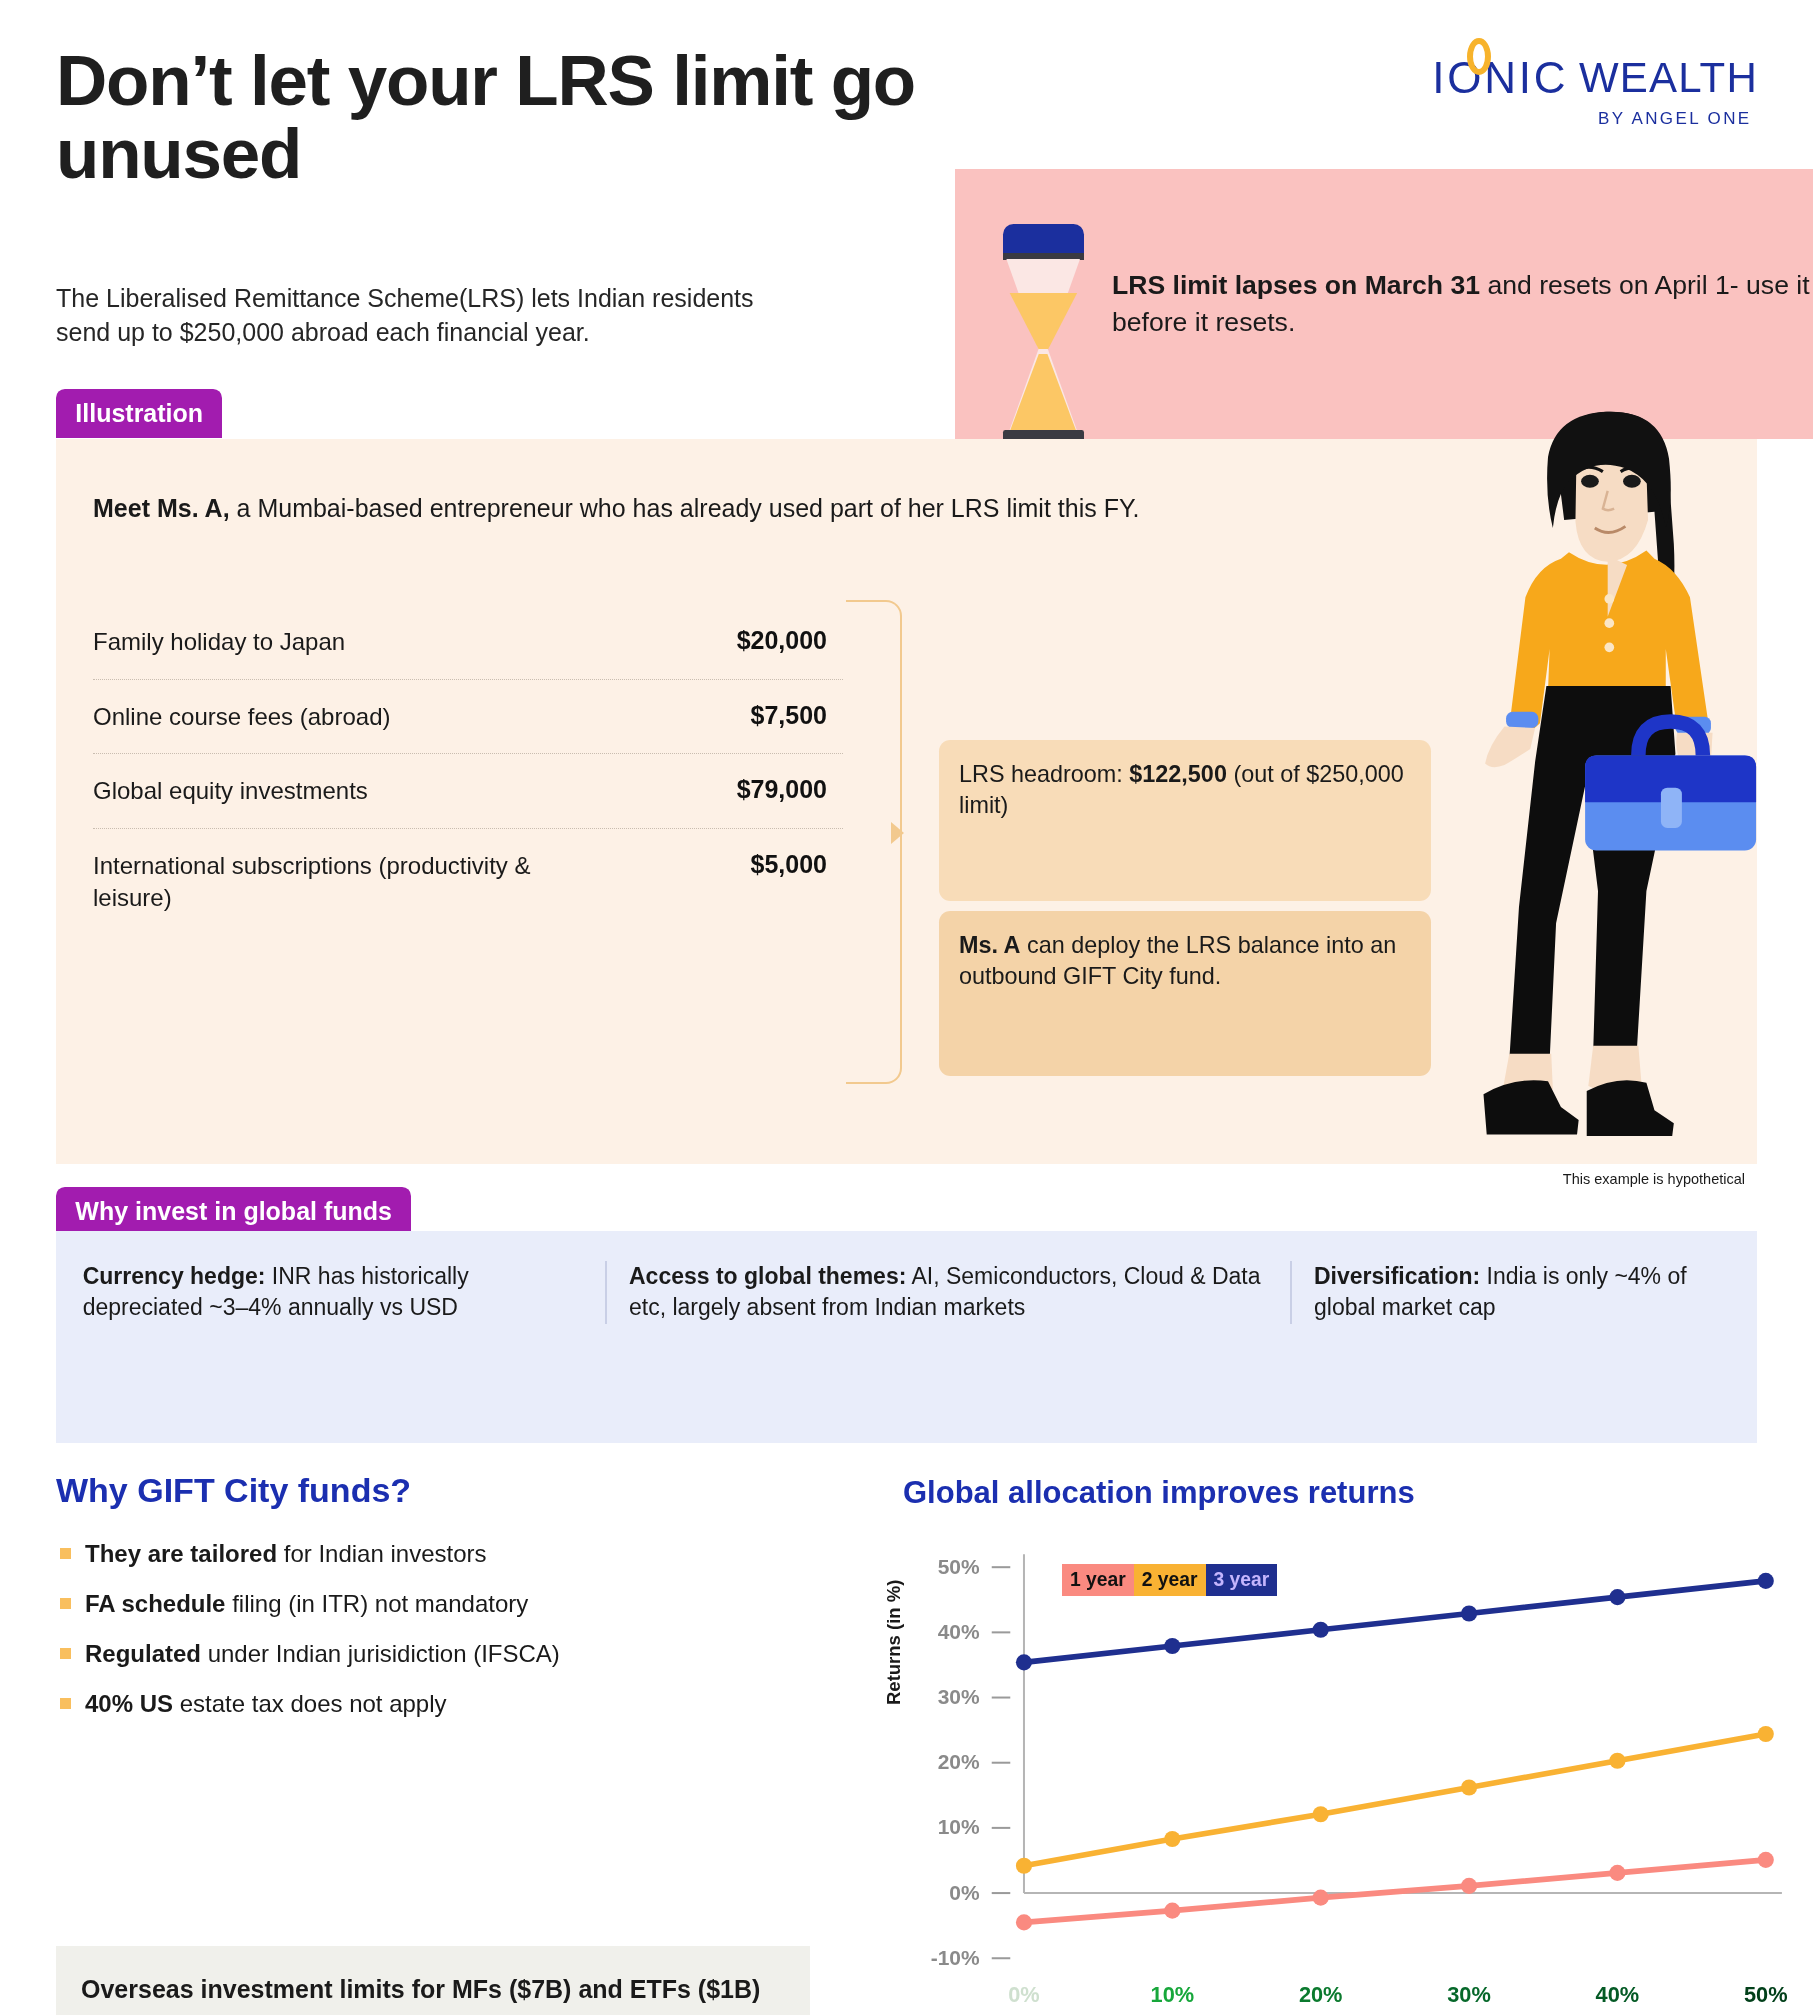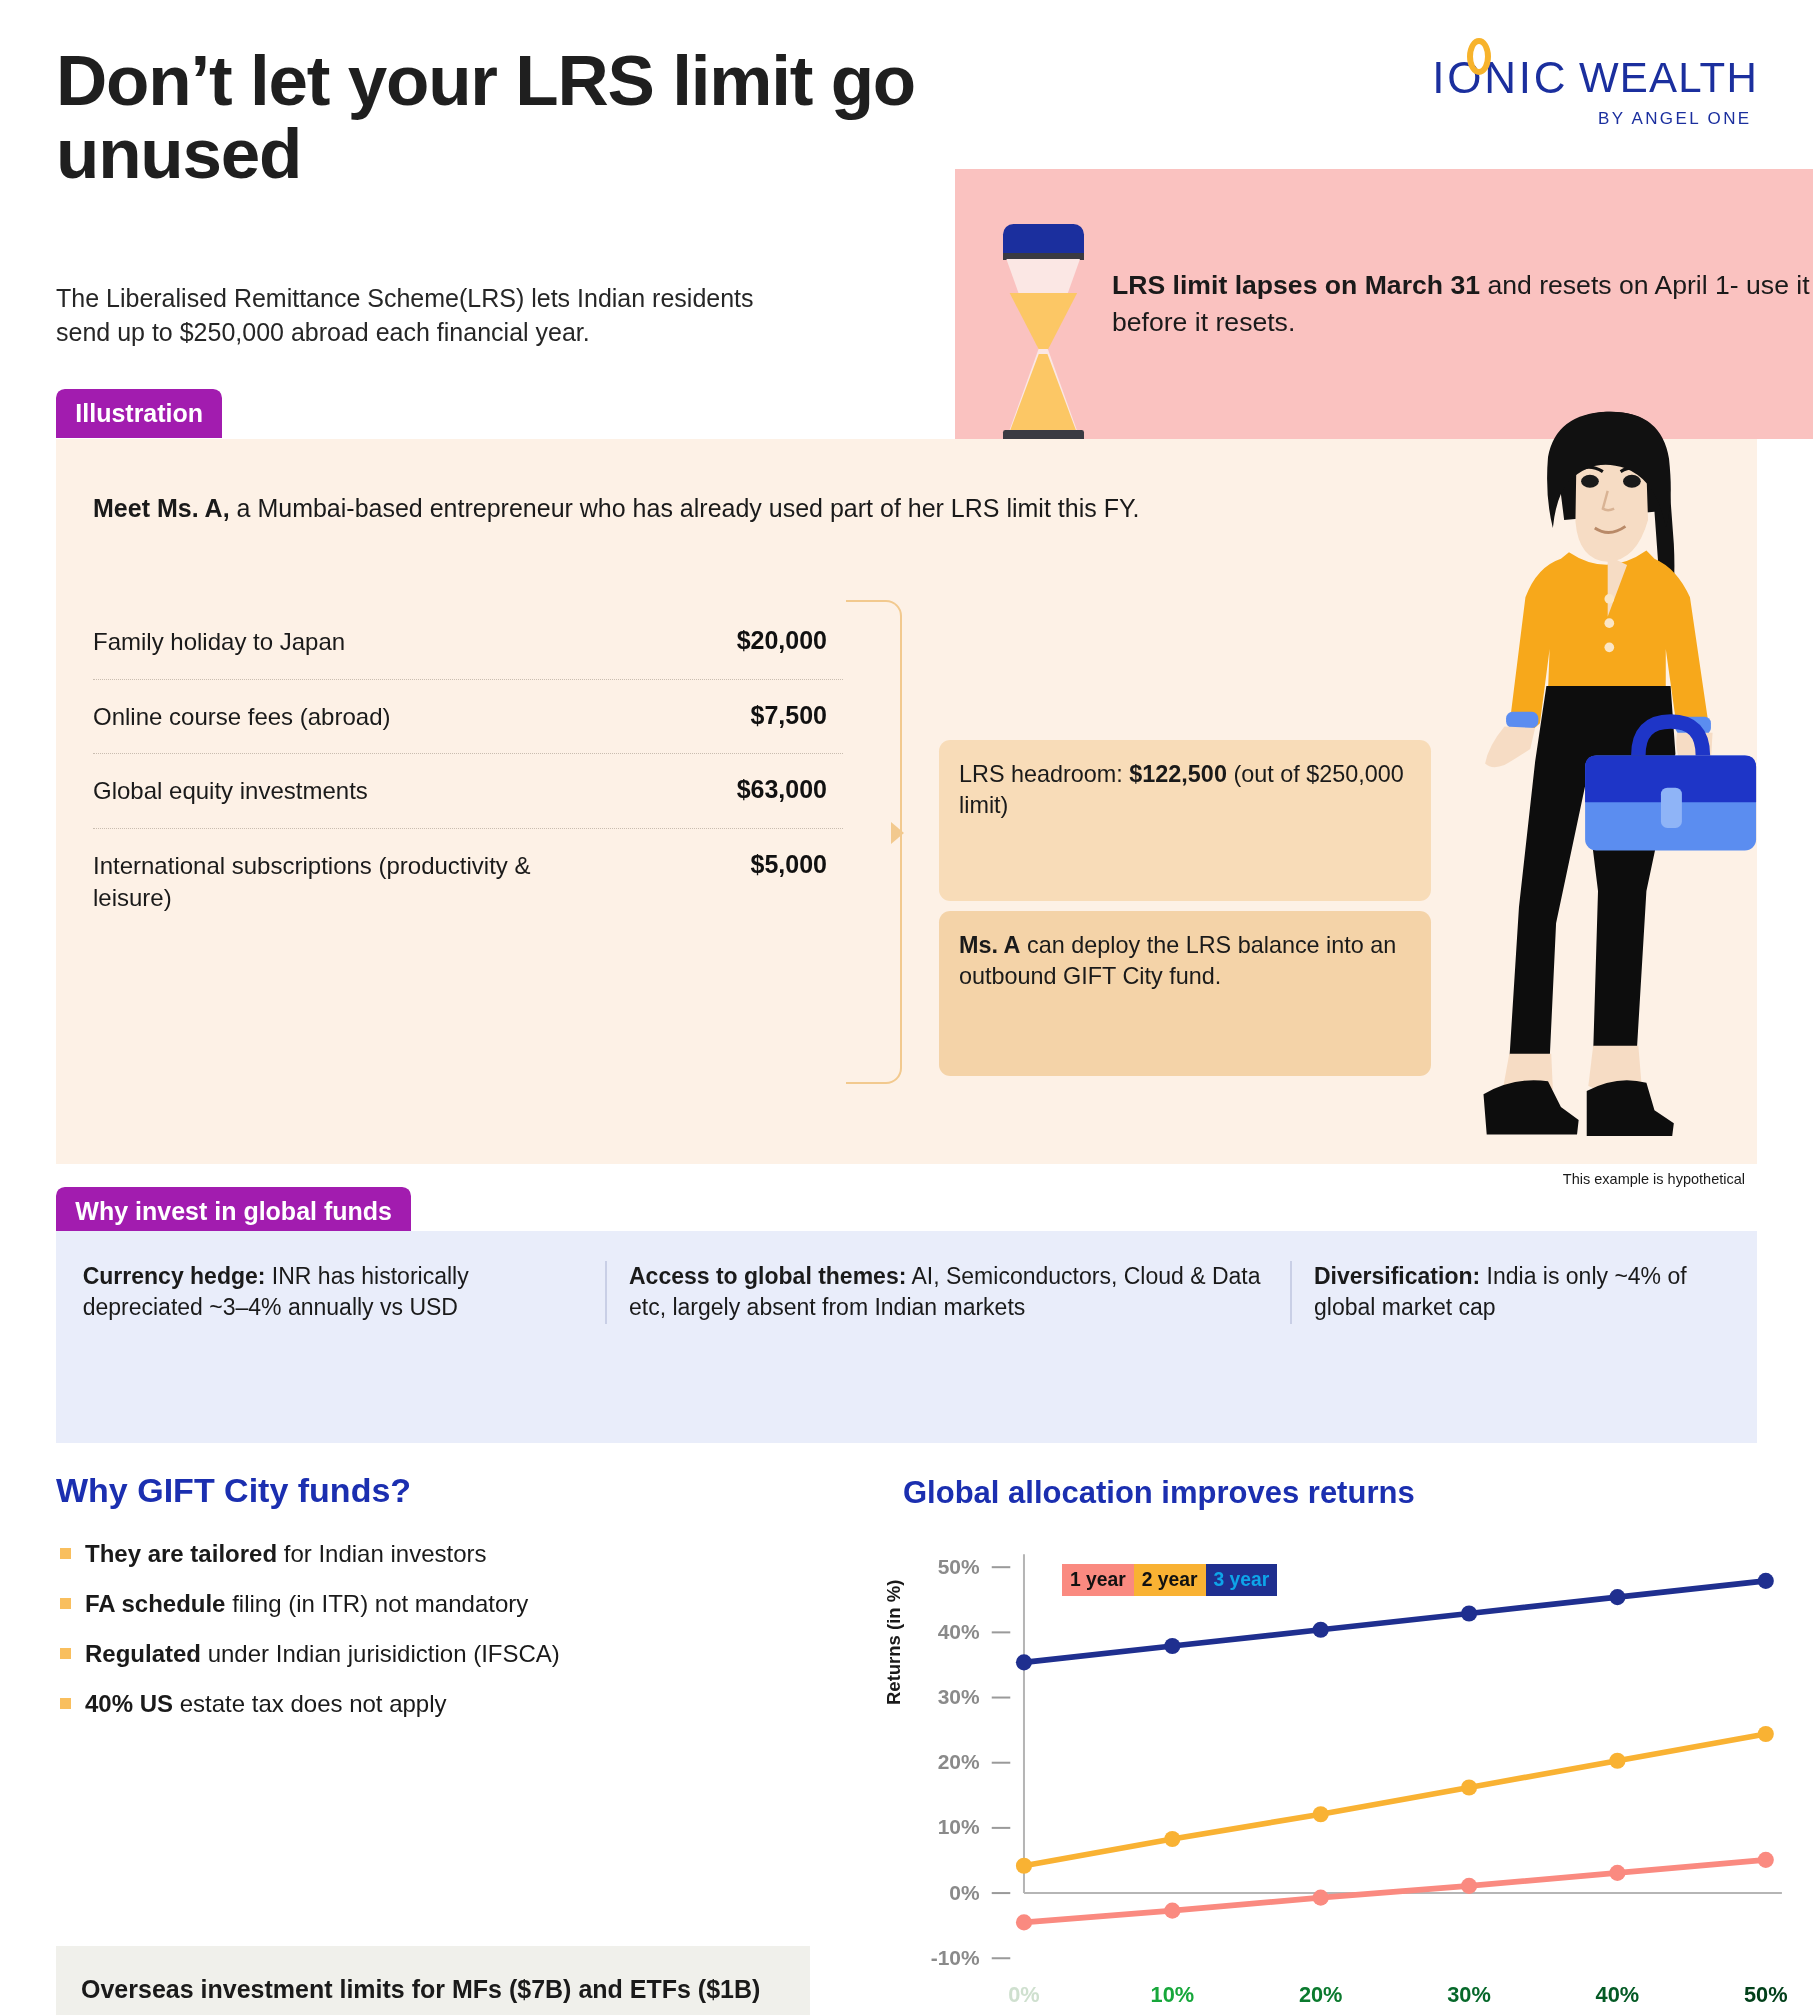--- a/index.html
+++ b/index.html
@@ -223,21 +223,21 @@
     <div class="exp-row">
       <div class="exp-label">Family holiday to Japan</div>
       <div class="exp-amt">$20,000</div>
     </div>
     <div class="exp-row">
       <div class="exp-label">Online course fees (abroad)</div>
       <div class="exp-amt">$7,500</div>
     </div>
     <div class="exp-row">
       <div class="exp-label">Global equity investments</div>
-      <div class="exp-amt">$63,000</div>
+      <div class="exp-amt">$79,000</div>
     </div>
     <div class="exp-row">
       <div class="exp-label">International subscriptions (productivity &amp; leisure)</div>
       <div class="exp-amt">$5,000</div>
     </div>
   </div>
 
   <div class="bracket"></div>
   <div class="bracket-arrow"></div>
 
@@ -314,21 +314,21 @@
     </div>
   </div>
 
   <div class="gray-box">Overseas investment limits for MFs ($7B) and ETFs ($1B) were exhausted in 2022. Hence, investors may use their LRS limit to invest in global funds.</div>
 
   <div class="chart-title">Global allocation improves returns</div>
   <div class="ylab-rot">Returns (in %)</div>
   <div class="legend" id="legend">
       <div class="legend-item" style="background: rgb(250, 138, 128); color: rgb(17, 17, 17);">1 year</div>
       <div class="legend-item" style="background: rgb(249, 178, 51); color: rgb(17, 17, 17);">2 year</div>
-      <div class="legend-item" style="background: rgb(31, 47, 143); color: #0ea5e9; text-align: center;">3 year</div>
+      <div class="legend-item" style="background: rgb(31, 47, 143); color: #c4b5fd; text-align: center;">3 year</div>
     </div>
   <div class="chart-area" id="chartArea"><svg viewBox="0 0 2200 1270" width="887" height="512">
         <line x1="220" x2="266" y1="60" y2="60" stroke="#9a9a9a" stroke-width="5"></line>
         <text x="190" y="76" text-anchor="end" font-size="52" font-weight="700" fill="#8a8a8a" font-family="&quot;Liberation Sans&quot;, sans-serif">50%</text>
         <line x1="220" x2="266" y1="221.66666666666663" y2="221.66666666666663" stroke="#9a9a9a" stroke-width="5"></line>
         <text x="190" y="237.66666666666663" text-anchor="end" font-size="52" font-weight="700" fill="#8a8a8a" font-family="&quot;Liberation Sans&quot;, sans-serif">40%</text>
         <line x1="220" x2="266" y1="383.33333333333337" y2="383.33333333333337" stroke="#9a9a9a" stroke-width="5"></line>
         <text x="190" y="399.33333333333337" text-anchor="end" font-size="52" font-weight="700" fill="#8a8a8a" font-family="&quot;Liberation Sans&quot;, sans-serif">30%</text>
         <line x1="220" x2="266" y1="545" y2="545" stroke="#9a9a9a" stroke-width="5"></line>
         <text x="190" y="561" text-anchor="end" font-size="52" font-weight="700" fill="#8a8a8a" font-family="&quot;Liberation Sans&quot;, sans-serif">20%</text>

